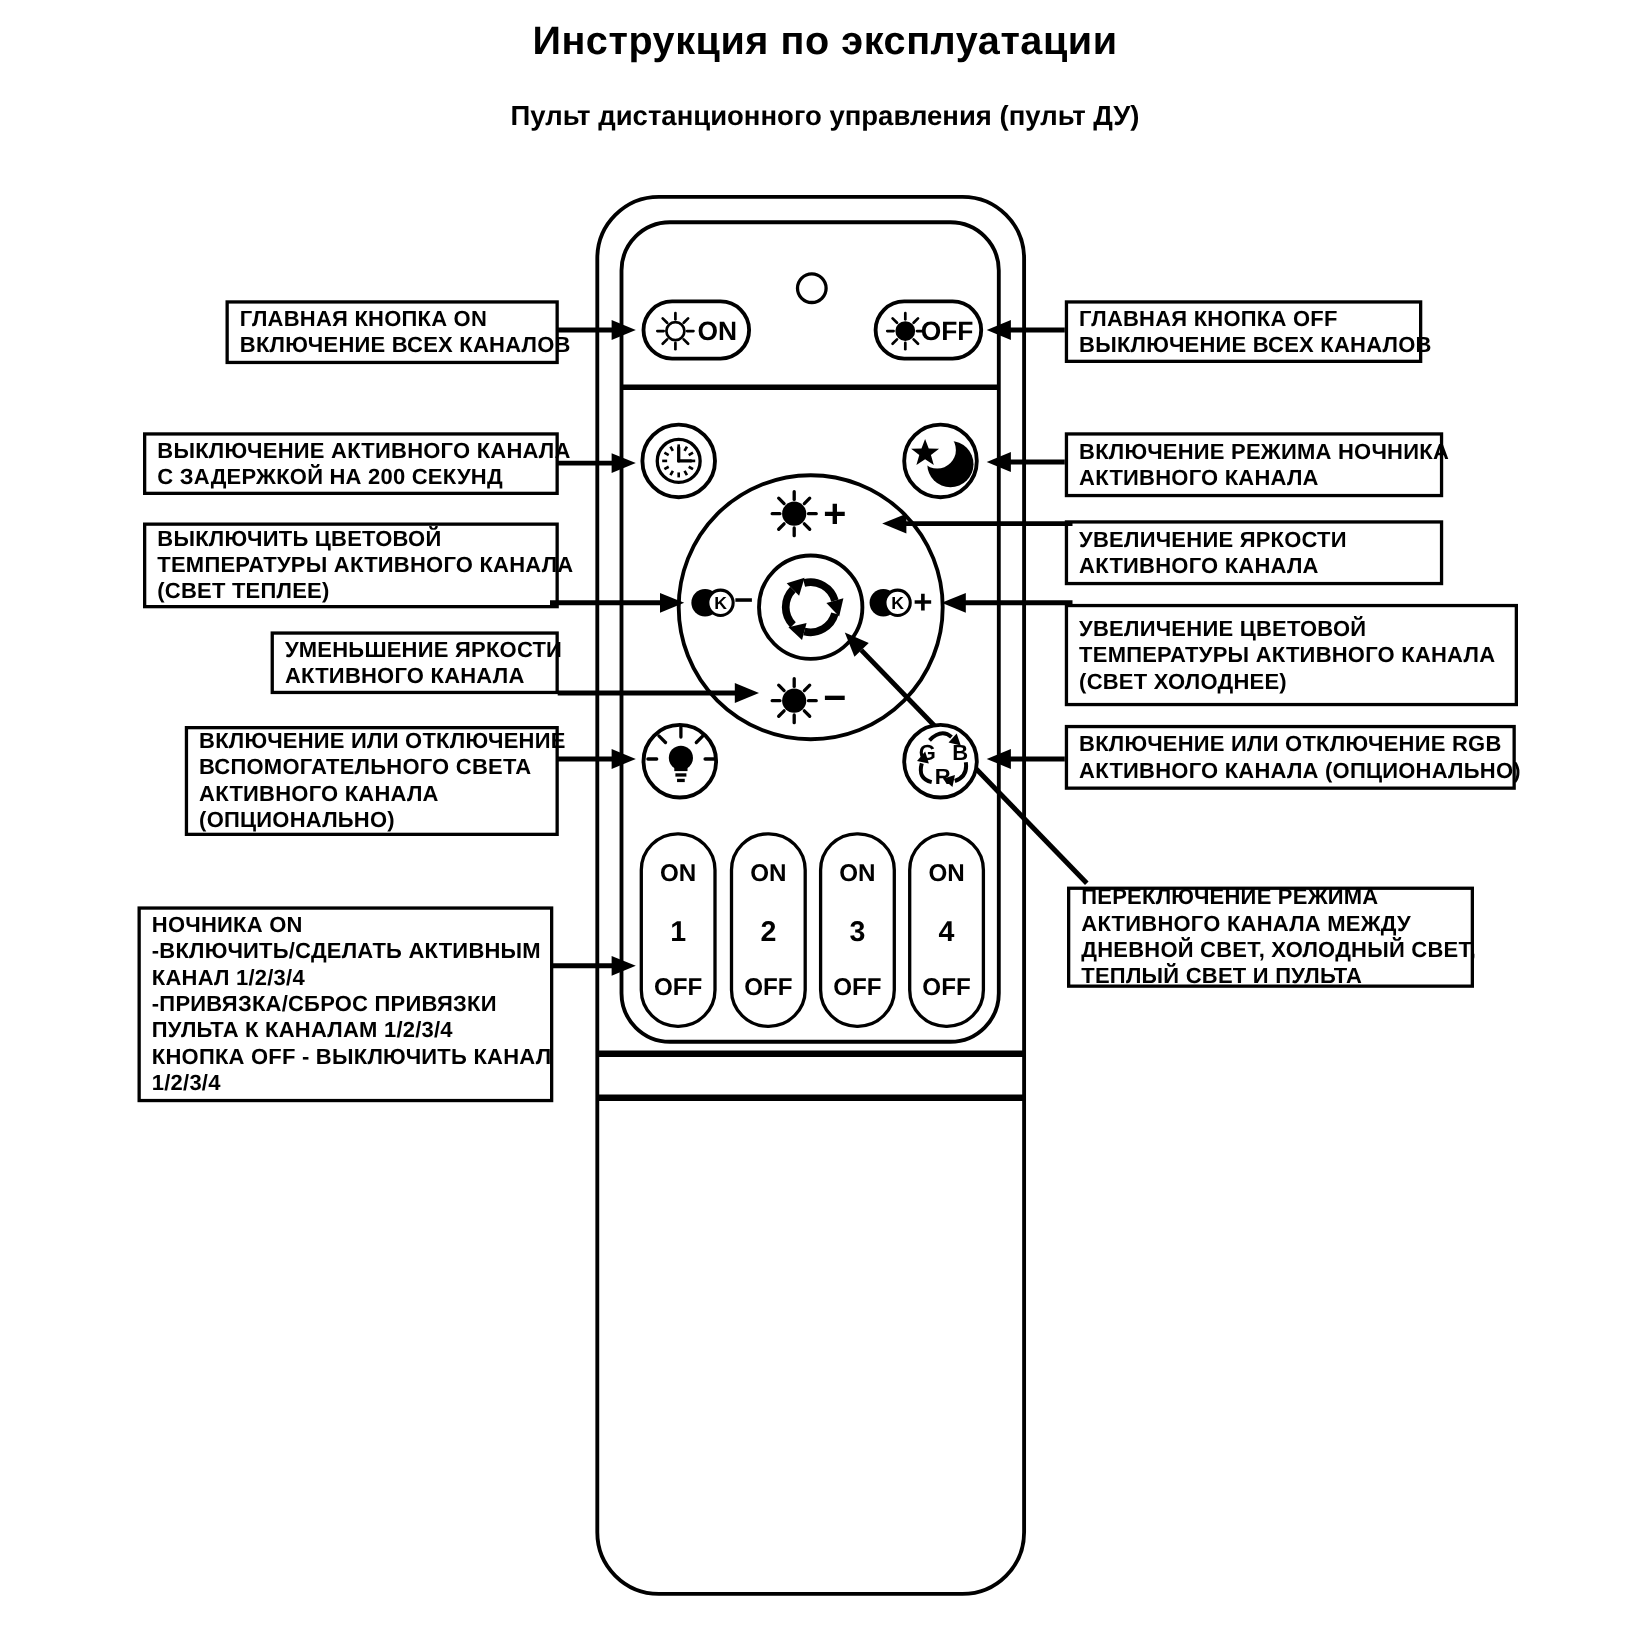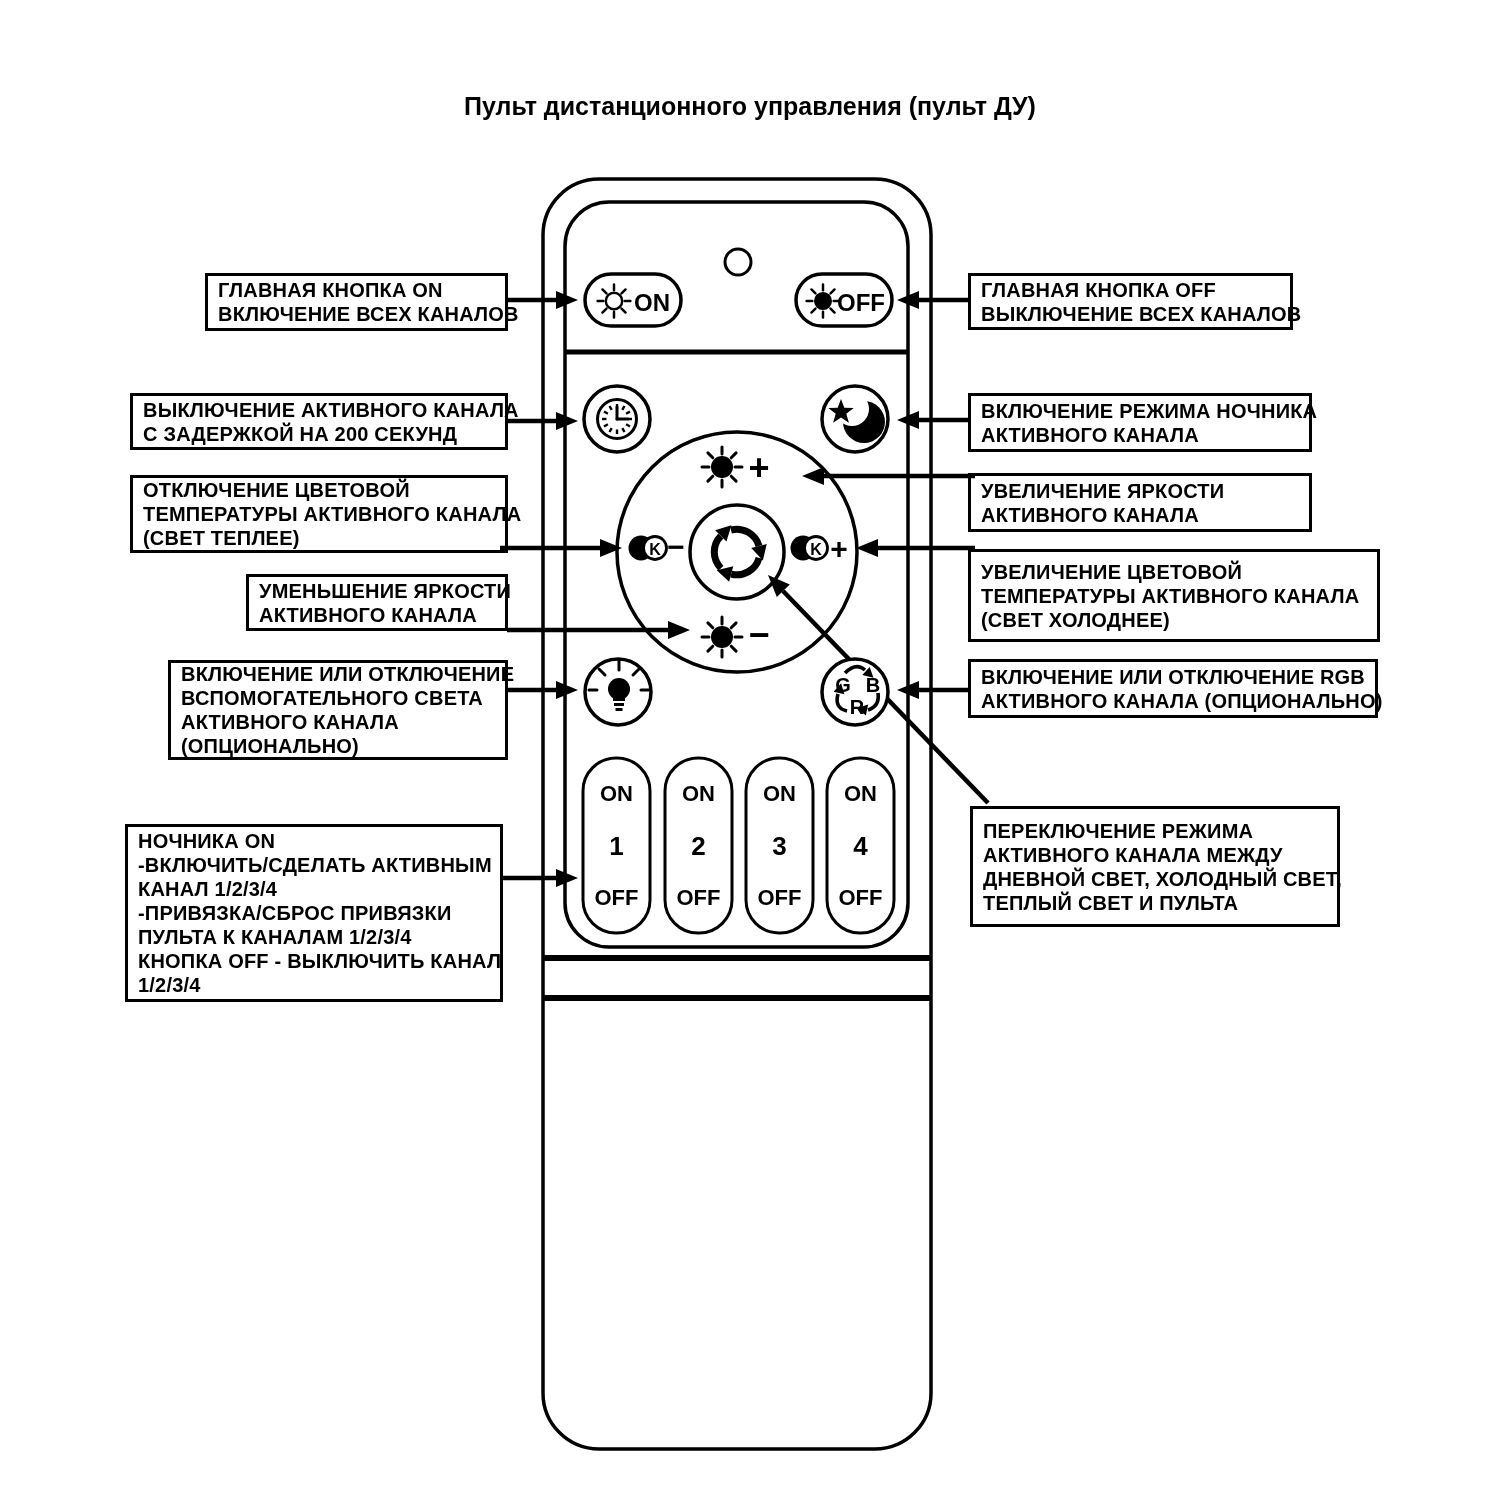--- a/index.html
+++ b/index.html
@@ -15,34 +15,35 @@
            letter-spacing:.2px;}
   .callout div{white-space:nowrap;}
   svg text{font-family:"Liberation Sans",sans-serif;font-weight:bold;fill:#000;}
   #remote-svg{position:absolute;left:0;top:0;}
 </style>
 </head>
 <body>
 
 <div id="canvas">
 
+  <div class="title">Инструкция по эксплуатации</div>
   <div class="subtitle">Пульт дистанционного управления (пульт ДУ)</div>
 
   <div class="callout" style="left:205px;top:273px;width:303px;height:58px">
     <div>ГЛАВНАЯ КНОПКА ON</div>
     <div>ВКЛЮЧЕНИЕ ВСЕХ КАНАЛОВ</div>
   </div>
 
   <div class="callout" style="left:130px;top:393px;width:378px;height:57px">
     <div>ВЫКЛЮЧЕНИЕ АКТИВНОГО КАНАЛА</div>
     <div>С ЗАДЕРЖКОЙ НА 200 СЕКУНД</div>
   </div>
 
   <div class="callout" style="left:130px;top:475px;width:378px;height:78px">
-    <div>ОТКЛЮЧЕНИЕ ЦВЕТОВОЙ</div>
+    <div>ВЫКЛЮЧИТЬ ЦВЕТОВОЙ</div>
     <div>ТЕМПЕРАТУРЫ АКТИВНОГО КАНАЛА</div>
     <div>(СВЕТ ТЕПЛЕЕ)</div>
   </div>
 
   <div class="callout" style="left:246px;top:574px;width:262px;height:57px">
     <div>УМЕНЬШЕНИЕ ЯРКОСТИ</div>
     <div>АКТИВНОГО КАНАЛА</div>
   </div>
 
   <div class="callout" style="left:168px;top:660px;width:340px;height:100px">
@@ -81,21 +82,21 @@
     <div>УВЕЛИЧЕНИЕ ЦВЕТОВОЙ</div>
     <div>ТЕМПЕРАТУРЫ АКТИВНОГО КАНАЛА</div>
     <div>(СВЕТ ХОЛОДНЕЕ)</div>
   </div>
 
   <div class="callout" style="left:968px;top:659px;width:410px;height:59px">
     <div>ВКЛЮЧЕНИЕ ИЛИ ОТКЛЮЧЕНИЕ RGB</div>
     <div>АКТИВНОГО КАНАЛА (ОПЦИОНАЛЬНО)</div>
   </div>
 
-  <div class="callout" style="left:970px;top:806px;width:370px;height:121px">
+  <div class="callout" style="left:970px;top:806px;width:370px;height:92px">
     <div>ПЕРЕКЛЮЧЕНИЕ РЕЖИМА</div>
     <div>АКТИВНОГО КАНАЛА МЕЖДУ</div>
     <div>ДНЕВНОЙ СВЕТ, ХОЛОДНЫЙ СВЕТ,</div>
     <div>ТЕПЛЫЙ СВЕТ И ПУЛЬТА</div>
   </div>
 
   <svg id="remote-svg" width="1500" height="1500" viewBox="0 0 1500 1500">
     <defs>
       <g id="sun-rays" stroke="#000" stroke-width="3" stroke-linecap="round">
         <line x1="0" y1="-13" x2="0" y2="-20"></line>

